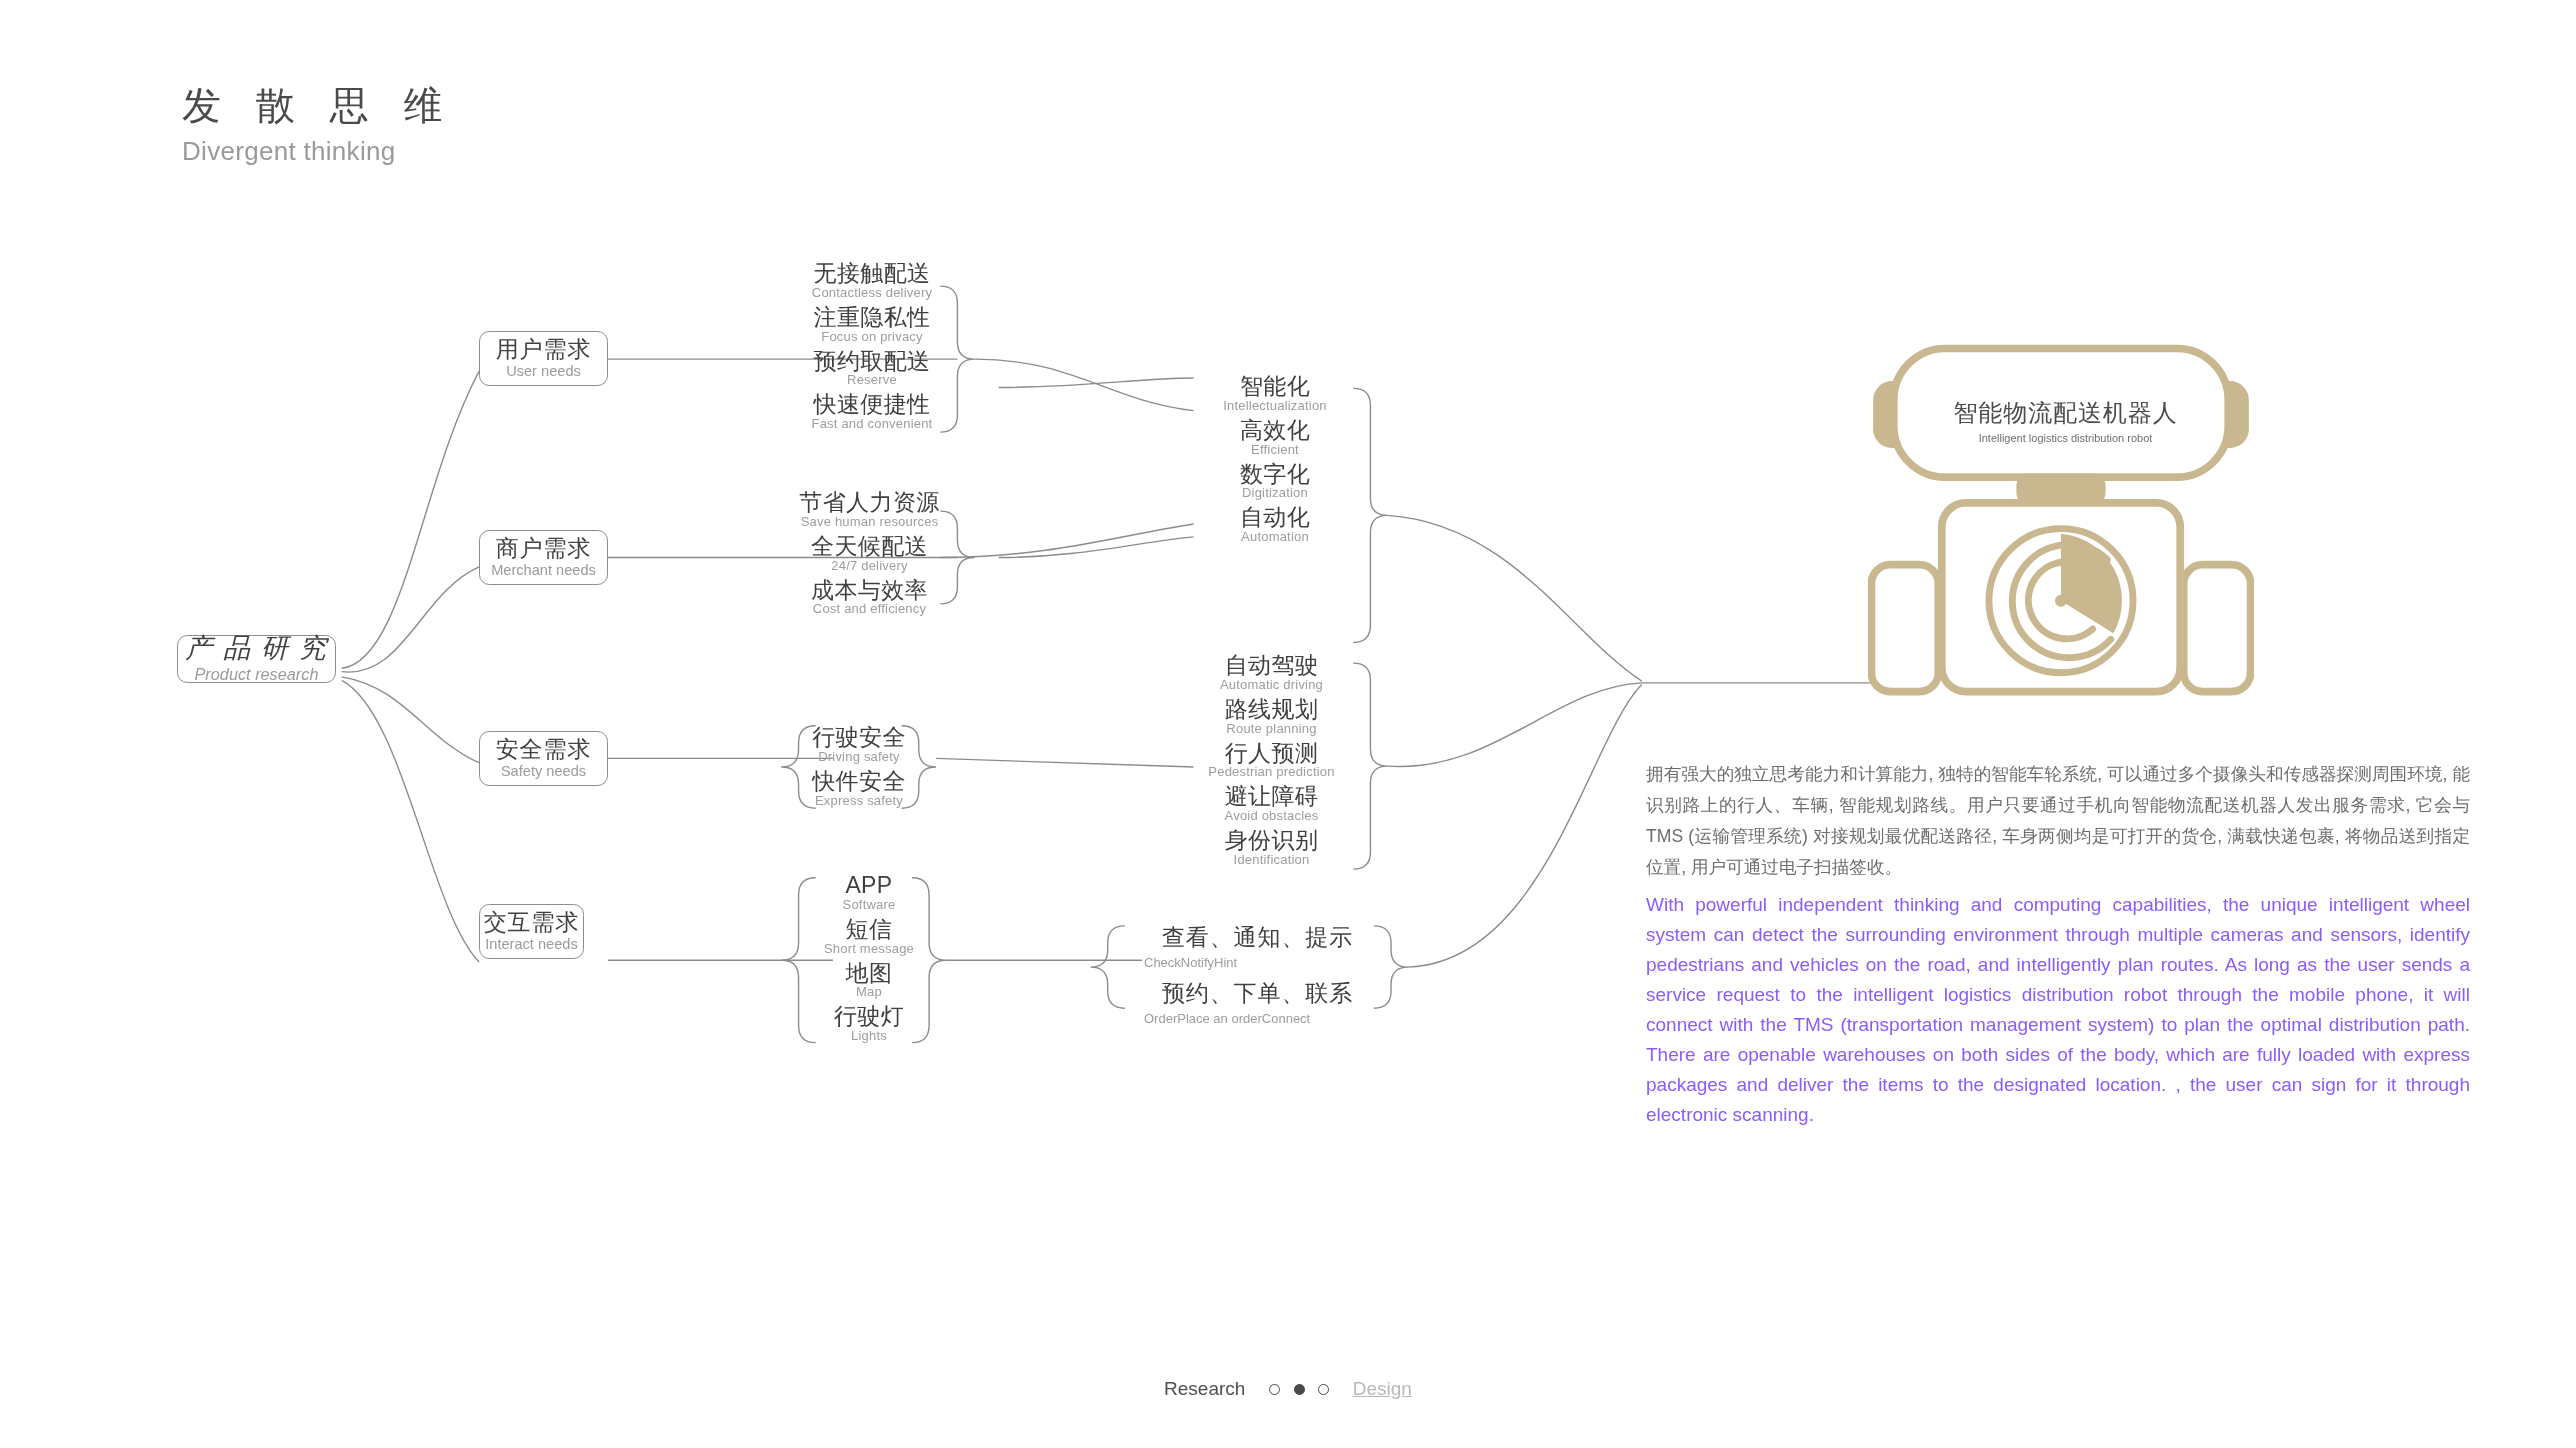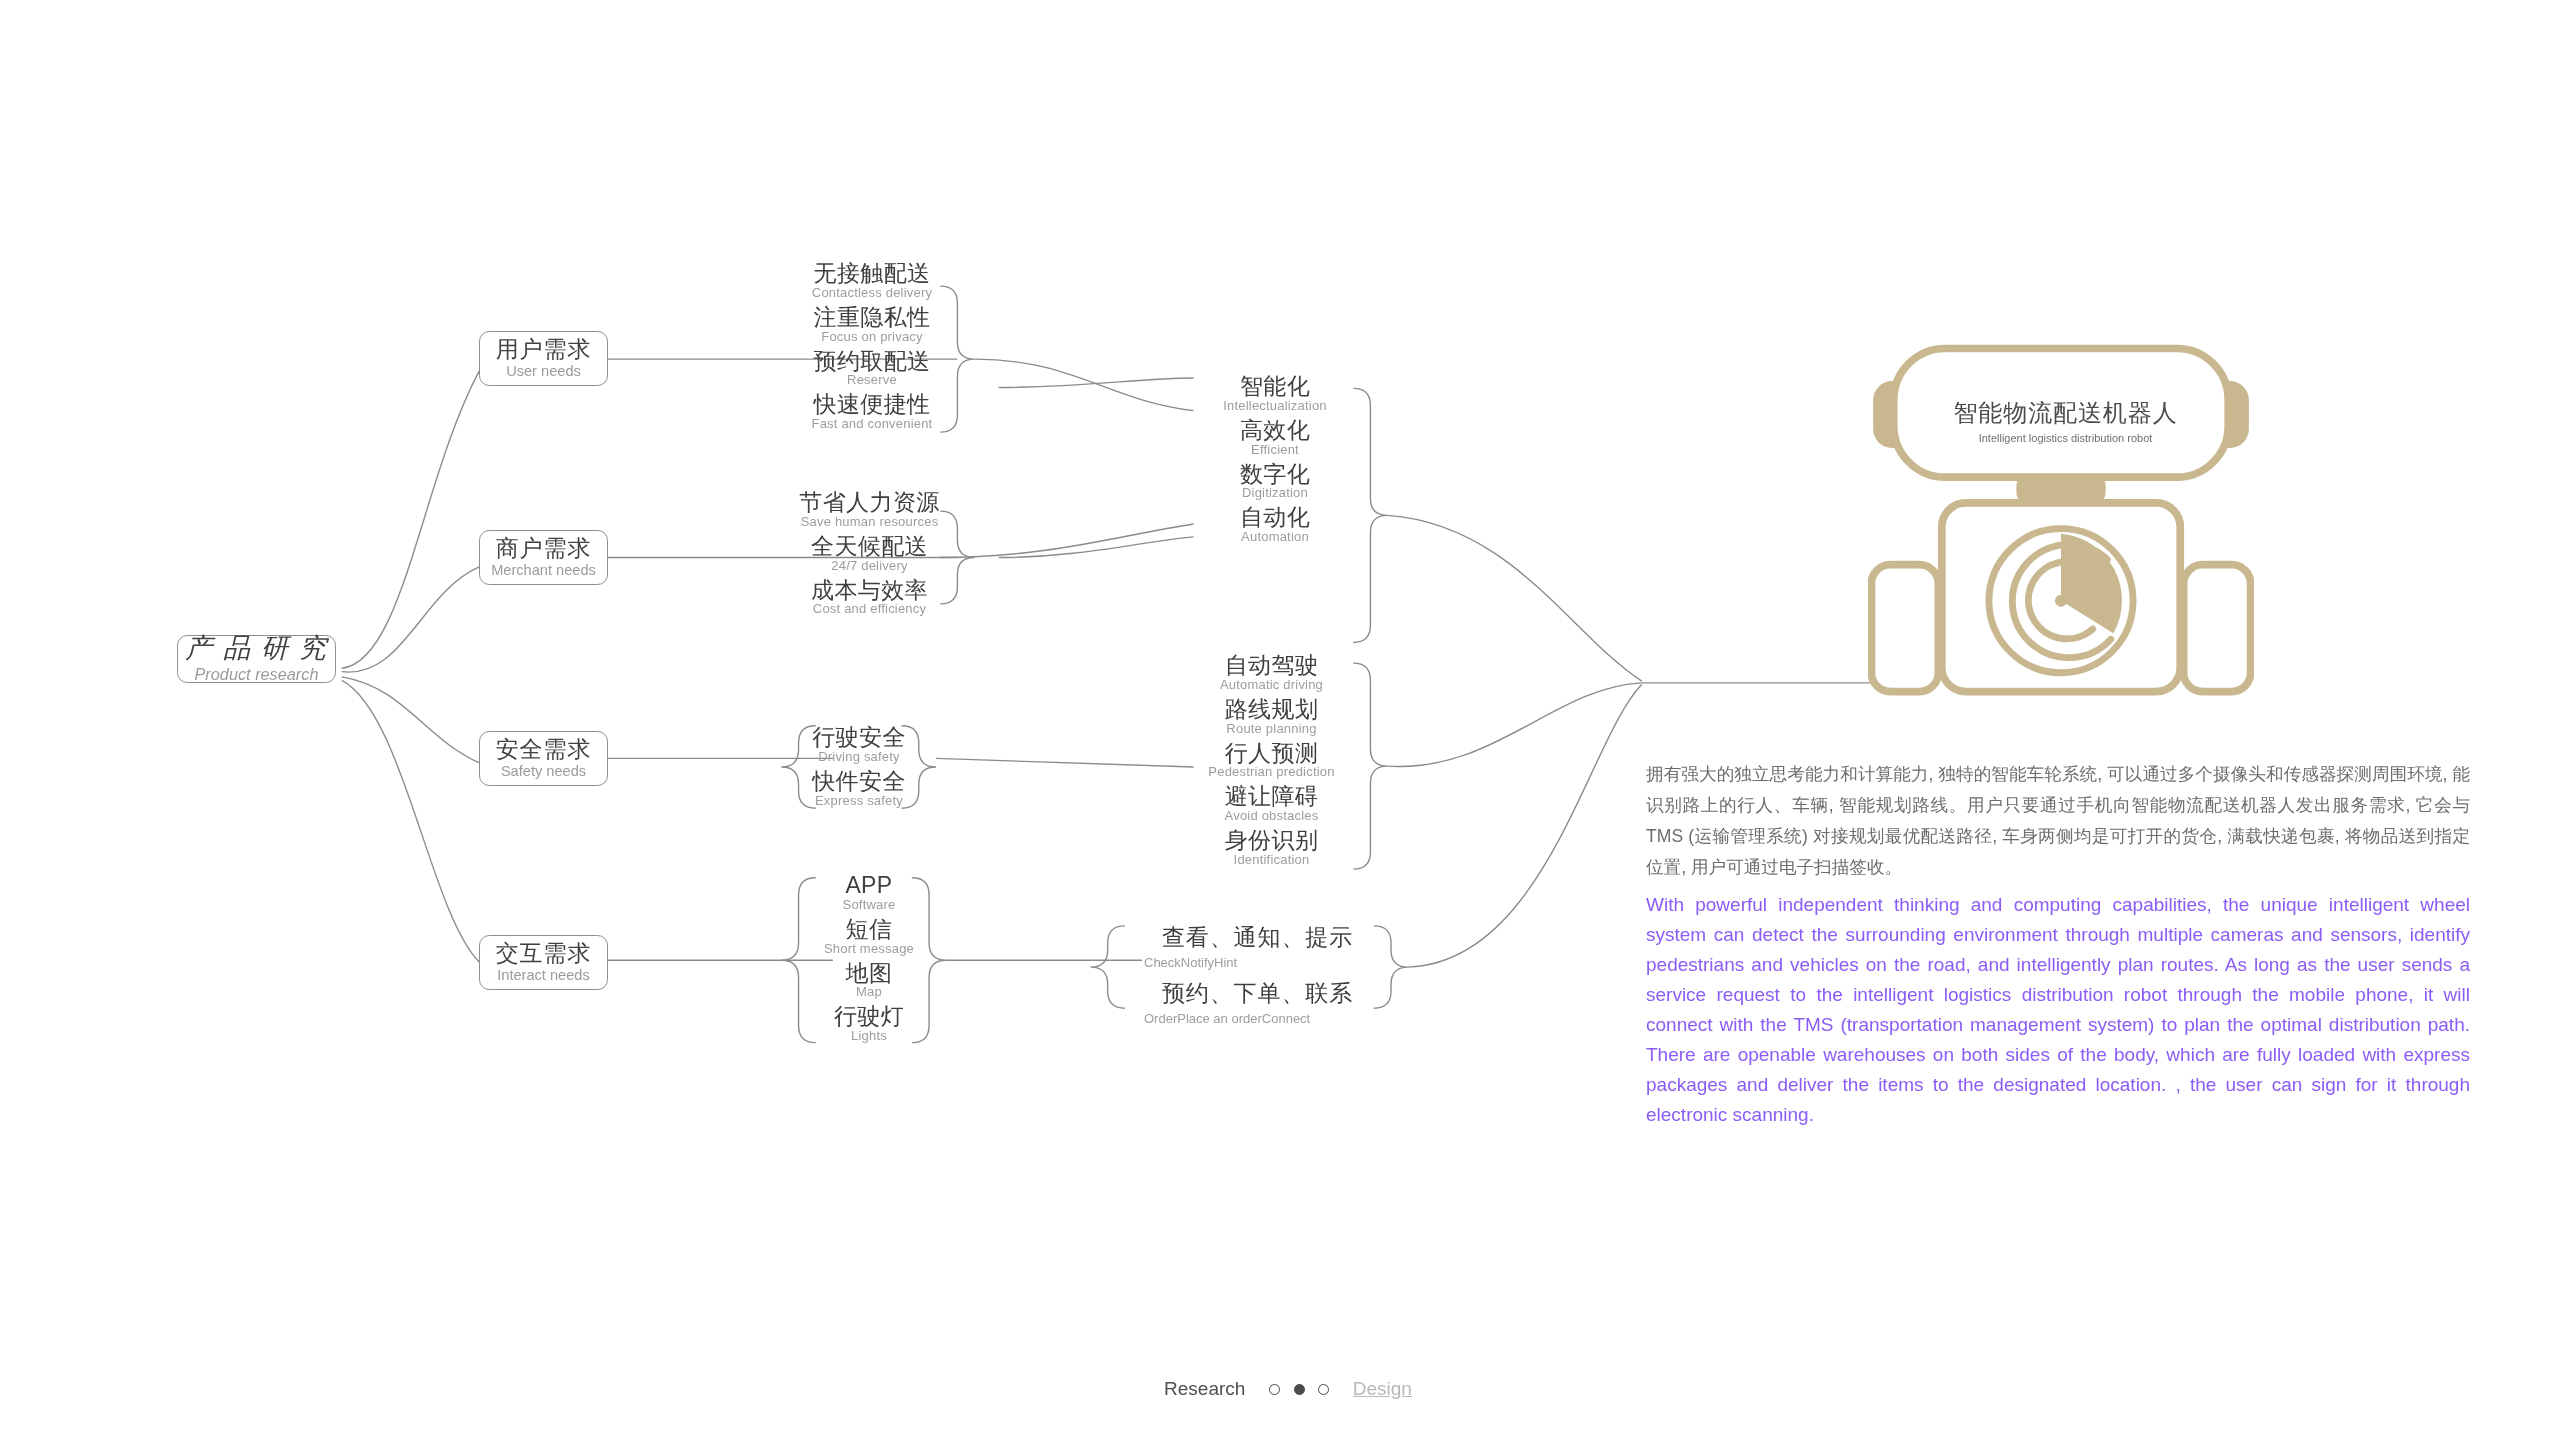--- a/index.html
+++ b/index.html
@@ -39,21 +39,21 @@
   }
   .node .cn{font-size:26px;color:#414141;line-height:1.08;letter-spacing:0.9px;white-space:nowrap;}
   .node .en{font-size:16.3px;color:#9b9b9b;line-height:1.15;margin-top:1.7px;white-space:nowrap;}
 
   #node-root{left:177px;top:635px;width:159px;height:48px;font-style:italic;}
   #node-root .cn{font-size:27px;letter-spacing:1.7px;}
 
   #node-user{left:479px;top:331px;width:129px;height:55px;}
   #node-merchant{left:479px;top:530px;width:129px;height:55px;}
   #node-safety{left:479px;top:731px;width:129px;height:55px;}
-  #node-interact{left:479px;top:935px;width:129px;height:55px;}
+  #node-interact{left:479px;top:904px;width:105px;height:55px;}
   .cat .cn{font-size:23px;}
   .cat .en{font-size:14.6px;}
 
   
   .group{position:absolute;text-align:center;}
   .leaf{line-height:1.0;}
   .leaf .cn{font-size:23px;color:#3f3f3f;letter-spacing:0.4px;white-space:nowrap;display:block;}
   .leaf .en{font-size:13px;color:#9d9d9d;letter-spacing:0.2px;white-space:nowrap;display:block;margin-top:0.9px;}
   .leaf + .leaf{margin-top:6.9px;}
 
@@ -92,20 +92,24 @@
   #footer .lbl-right{font-size:19px;color:#b8b8b8;text-decoration:underline;}
   .dots{display:flex;align-items:center;gap:13.7px;margin:0 15.5px;}
   .dot{width:11px;height:11px;border-radius:50%;border:1.7px solid #4a4a4a;box-sizing:border-box;}
   .dot.filled{background:#4a4a4a;}
 </style>
 </head>
 <body>
 
 <div class="page">
 
+  <div id="title-block">
+    <div id="title-cn">发 散 思 维</div>
+    <div id="title-en">Divergent thinking</div>
+  </div>
 
   <svg id="wires" viewBox="0 0 3000 1687">
 
     <path d="M398,778 C470,770 490,560 558,432"></path>
     <path d="M398,782 C470,790 490,690 558,660"></path>
     <path d="M398,788 C470,800 495,860 558,888"></path>
     <path d="M398,792 C470,830 500,1060 558,1120"></path>
 
     <line x1="708" y1="418" x2="1115" y2="418"></line>
     <line x1="708" y1="649" x2="1115" y2="649"></line>

